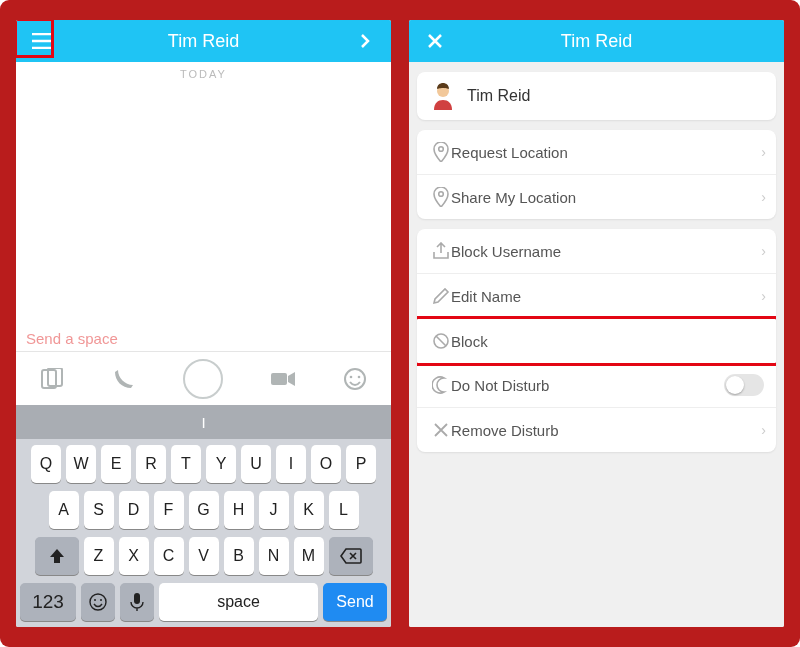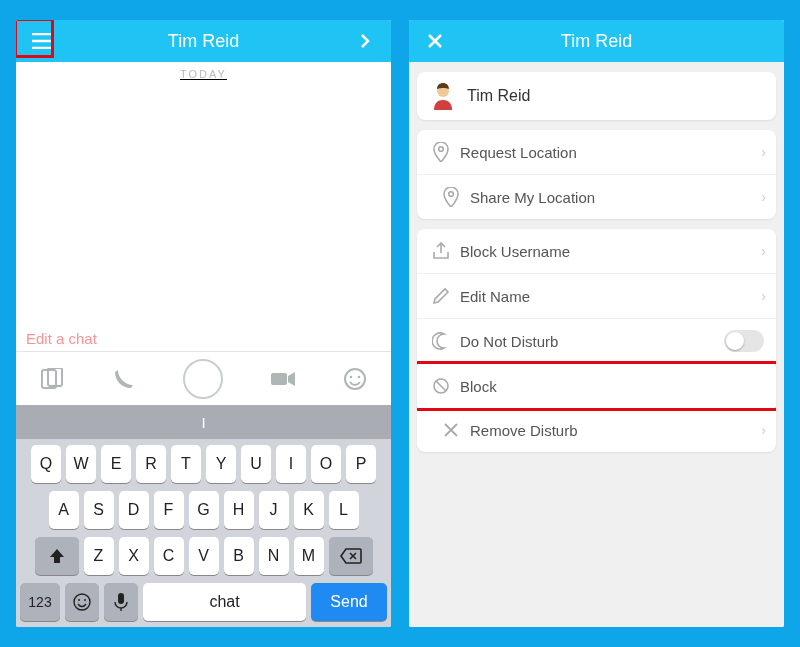--- a/index.html
+++ b/index.html
@@ -1,55 +1,55 @@
 <!DOCTYPE html>
 <html><head>
 <meta charset="utf-8">
 <style>
   * { box-sizing: border-box; margin: 0; padding: 0; font-family: -apple-system, Helvetica, Arial, sans-serif; }
   body { background: #fff; width: 800px; height: 647px; overflow: hidden; }
-  .outer { width: 800px; height: 647px; background: #0ea5e9; padding: 20px 16px; display: flex; gap: 18px; }
+  .outer { width: 800px; height: 647px; background: #b91c1c; padding: 20px 16px; display: flex; gap: 18px; border-radius: 9px; }
   .phone { flex: 1; background: #f4f4f4; border-radius: 2px; overflow: hidden; display: flex; flex-direction: column; position: relative; }
   .header { height: 42px; background: #1fc4f4; display: flex; align-items: center; justify-content: space-between; padding: 0 12px; color: #fff; font-size: 18px; font-weight: 500; }
   .header .left, .header .right { width: 28px; display: flex; align-items: center; justify-content: center; }
   .header .title { flex: 1; text-align: center; }
   .hl-menu { position: absolute; top: -2px; left: -2px; width: 40px; height: 40px; border: 3px solid #e30613; pointer-events: none; }
 
   
-  .chat-area { flex: 1; background: #fff; position: relative; text-decoration: underline; }
+  .chat-area { flex: 1; background: #fff; position: relative; }
   .today { text-align: center; color: #bbb; font-size: 11px; padding: 6px 0; letter-spacing: 2px; }
   .chat-input-row { position: absolute; bottom: 0; left: 0; right: 0; padding: 8px 10px 4px; }
   .chat-input { color: #ea6a6a; font-size: 15px; opacity: .7; }
   .chat-tools { height: 54px; background: #fff; border-top: 1px solid #e5e5e5; display: flex; align-items: center; justify-content: space-around; color: #9aa0a0; }
   .circle-btn { width: 40px; height: 40px; border: 2px solid #c8cdcd; border-radius: 50%; }
   .tool-ic { width: 26px; height: 26px; display:flex; align-items:center; justify-content:center; }
 
   
   .sugg { height: 34px; background: #a9adb3; display: flex; }
   .sugg > div { flex:1; display:flex; align-items:center; justify-content:center; color:#fff; font-size:15px; border-right:1px solid #9ca0a6; }
   .sugg > div:last-child { border-right:none; }
 
   
   .kbd { background:#d1d4da; padding:6px 4px; }
   .krow { display:flex; gap:5px; margin-bottom:8px; justify-content:center; }
   .key { background:#fff; border-radius:5px; width:30px; height:38px; display:flex; align-items:center; justify-content:center; font-size:16px; color:#222; box-shadow:0 1px 0 #888; }
   .key.mod { background:#adb2bb; }
   .key.wide { width:44px; }
   .key.space { flex:1; }
-  .key.send { width:76px; background:#1f8bf2; color:#fff; }
+  .key.send { width:64px; background:#1f8bf2; color:#fff; }
   .brow { display:flex; gap:5px; }
 
   
   .profile-body { flex:1; background:#f0f0f0; padding:10px 8px; }
   .pf-head { display:flex; align-items:center; gap:10px; background:#fff; border-radius:8px; padding:10px 12px; margin-bottom:10px; box-shadow:0 1px 2px rgba(0,0,0,.08); }
   .avatar { width:28px; height:28px; }
   .pf-name { font-size:16px; color:#333; }
   .group { background:#fff; border-radius:8px; margin-bottom:10px; box-shadow:0 1px 2px rgba(0,0,0,.08); overflow:hidden; }
-  .row { display:flex; align-items:center; gap:9px; padding:12px 14px; border-bottom:1px solid #eee; font-size:15px; color:#555; position:relative; }
-  .row:last-child { border-bottom:none;margin-left:10px; }
+  .row { display:flex; align-items:center; gap:0; padding:12px 14px; border-bottom:1px solid #eee; font-size:15px; color:#555; position:relative; }
+  .row:last-child { border-bottom:none; }
   .row .ic { width:20px; height:20px; display:flex; align-items:center; justify-content:center; color:#aaa; }
   .row .chev { position:absolute; right:10px; color:#ccc; font-size:14px; }
   .toggle { position:absolute; right:12px; width:40px; height:22px; border-radius:11px; background:#e5e5e5; }
   .toggle::after { content:""; position:absolute; width:18px; height:18px; border-radius:50%; background:#fff; top:2px; left:2px; box-shadow:0 1px 2px rgba(0,0,0,.3); }
   .hl-row { border:3px solid #e30613; border-radius:4px; margin:-3px; }
 
   svg { display:block; }
 </style>
 </head>
 <body>
@@ -68,21 +68,21 @@
       <div class="right">
         <svg width="10" height="16" viewBox="0 0 10 16">
             <path d="M2 2l6 6-6 6" stroke="#fff" stroke-width="2.5" fill="none"></path>
           </svg>
       </div>
     </div>
 
     <div class="chat-area">
       <div class="today">TODAY</div>
       <div class="chat-input-row">
-        <div class="chat-input">Edit a chat</div>
+        <div class="chat-input">Send a space</div>
       </div>
     </div>
 
     <div class="chat-tools">
       <div class="tool-ic">
         <svg width="24" height="22" viewBox="0 0 24 22">
             <rect x="2" y="2" width="14" height="18" rx="2" stroke="#b0b5b5" stroke-width="2" fill="none"></rect>
             <rect x="8" y="0" width="14" height="18" rx="2" stroke="#b0b5b5" stroke-width="2" fill="none"></rect>
           </svg>
       </div>
@@ -150,36 +150,36 @@
         <div class="key">N</div>
         <div class="key">M</div>
         <div class="key mod wide">
           <svg width="22" height="16" viewBox="0 0 22 16">
               <path d="M6 1h14a1 1 0 011 1v12a1 1 0 01-1 1H6L1 8z" fill="none" stroke="#222" stroke-width="1.6"></path>
               <path d="M10 5l6 6M16 5l-6 6" stroke="#222" stroke-width="1.6"></path>
             </svg>
         </div>
       </div>
       <div class="brow">
-        <div class="key mod" style="width:40px;font-size:14px">123</div>
+        <div class="key mod" style="width:56px;font-size:19px">123</div>
         <div class="key mod" style="width:34px">
           <svg width="20" height="20" viewBox="0 0 20 20">
               <circle cx="10" cy="10" r="8" stroke="#222" stroke-width="1.4" fill="none"></circle>
               <circle cx="7" cy="8" r="1" fill="#222"></circle>
               <circle cx="13" cy="8" r="1" fill="#222"></circle>
               <path d="M6 12c1 1.5 2.5 2.5 4 2.5s3-1 4-2.5" stroke="#222" stroke-width="1.4" fill="none"></path>
             </svg>
         </div>
         <div class="key mod" style="width:34px">
           <svg width="14" height="20" viewBox="0 0 14 20">
               <rect x="4" y="1" width="6" height="11" rx="3" fill="#222"></rect>
               <path d="M1 10a6 6 0 0012 0M7 16v3" stroke="#222" stroke-width="1.4" fill="none"></path>
             </svg>
         </div>
-        <div class="key space">chat</div>
+        <div class="key space">space</div>
         <div class="key send">Send</div>
       </div>
     </div>
   </div>
 
   <div class="phone">
     <div class="header">
       <div class="left">
         <svg width="16" height="16" viewBox="0 0 16 16">
             <path d="M2 2l12 12M14 2L2 14" stroke="#fff" stroke-width="2.5"></path>
@@ -234,38 +234,38 @@
         </div>
         <div class="row">
           <div class="ic">
               <svg width="18" height="18" viewBox="0 0 18 18">
                 <path d="M2 16l1-4L13 2l3 3L6 15z" fill="none" stroke="#aaa" stroke-width="1.6"></path>
               </svg>
             </div>
           <span>Edit Name</span>
           <span class="chev">›</span>
         </div>
+        <div class="row hl-row">
+          <div class="ic">
+              <svg width="18" height="18" viewBox="0 0 18 18">
+                <circle cx="9" cy="9" r="7" fill="none" stroke="#aaa" stroke-width="1.6"></circle>
+                <path d="M4 4l10 10" stroke="#aaa" stroke-width="1.6"></path>
+              </svg>
+            </div>
+          <span>Block</span>
+        </div>
         <div class="row">
           <div class="ic">
               <svg width="18" height="18" viewBox="0 0 18 18">
                 <path d="M12 2a8 8 0 100 14 6 6 0 010-14z" fill="none" stroke="#aaa" stroke-width="1.6"></path>
               </svg>
             </div>
           <span>Do Not Disturb</span>
           <div class="toggle"></div>
         </div>
-        <div class="row hl-row">
-          <div class="ic">
-              <svg width="18" height="18" viewBox="0 0 18 18">
-                <circle cx="9" cy="9" r="7" fill="none" stroke="#aaa" stroke-width="1.6"></circle>
-                <path d="M4 4l10 10" stroke="#aaa" stroke-width="1.6"></path>
-              </svg>
-            </div>
-          <span>Block</span>
-        </div>
         <div class="row">
           <div class="ic">
               <svg width="16" height="16" viewBox="0 0 16 16">
                 <path d="M2 2l12 12M14 2L2 14" stroke="#aaa" stroke-width="1.8"></path>
               </svg>
             </div>
           <span>Remove Disturb</span>
           <span class="chev">›</span>
         </div>
       </div>

